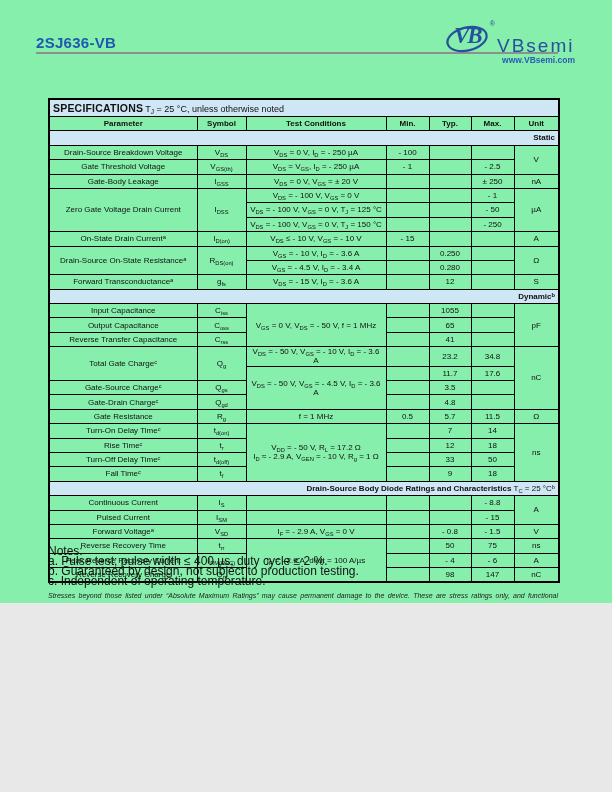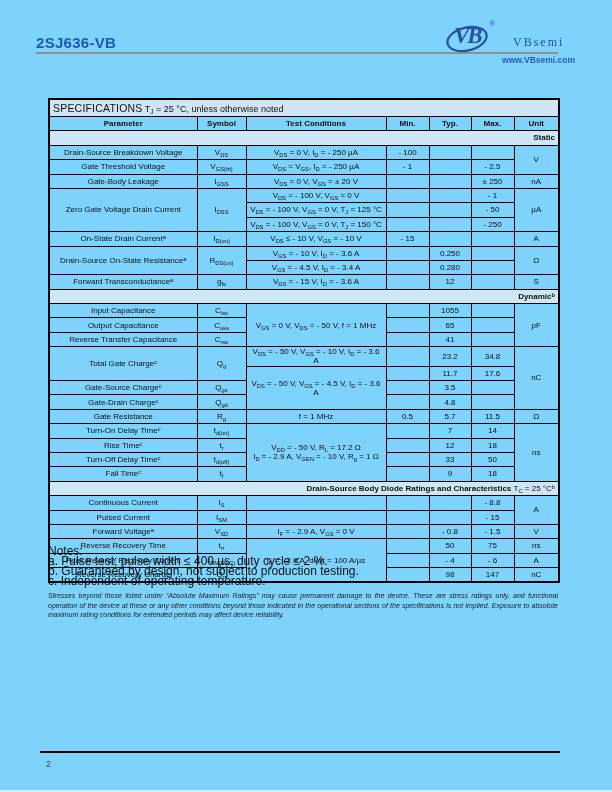--- a/index.html
+++ b/index.html
@@ -1,39 +1,39 @@
 <!DOCTYPE html>
 <html><head>
 <meta charset="utf-8">
 <style>
   html,body { margin:0; padding:0; background:#e8e8e8; }
   .page {
-    position:relative; width:612px; height:790px; margin:0 auto;
-    background:#7dd3fc; overflow:hidden;
+    position:relative; width:612px; height:603px; margin:0 auto;
+    background:#86efac; overflow:hidden;
     font-family:"Liberation Sans", sans-serif; color:#111;
   }
   
   .part-number {
     position:absolute; left:36px; top:34px;
     font-size:15px; font-weight:bold; color:#1f58b0; letter-spacing:.3px;
   }
   .header-rule {
     position:absolute; left:36px; top:52px; width:522px; height:2px; background:#8f8f8f;
   }
   .logo { position:absolute; top:24px; right:37px; width:130px; height:30px; }
   .monogram { position:absolute; left:0; top:0; width:48px; height:30px; }
   .mono-letters {
     position:absolute; left:9px; top:-1px;
     font-family:"Liberation Serif", serif; font-style:italic; font-weight:bold;
     font-size:23px; color:#27509e; letter-spacing:-2px;
   }
   .reg { position:absolute; right:-2px; top:-4px; font-size:7px; color:#27509e; }
   .logo-name {
     position:absolute; left:52px; top:11px;
-    font-family:Liberation Serif, serif; font-size:12px; color:#27509e; letter-spacing:2px;margin-left:16px;
+    font-family:Liberation Sans, sans-serif; font-size:19px; color:#27509e; letter-spacing:2px;
   }
   .logo-url {
     position:absolute; top:55px; right:37px;
     font-size:8.5px; font-weight:bold; color:#2a5cb2; text-decoration:none;
   }
   
   .spec {
     position:absolute; left:48px; top:98px; width:510px;
     border-collapse:collapse; border:2px solid #000;
     font-size:8px; table-layout:fixed;
@@ -41,21 +41,21 @@
   .spec td, .spec th {
     border:1px solid #000; height:13.4px; padding:0 3px;
     vertical-align:middle; text-align:center; font-weight:normal;
     line-height:1.15; overflow:hidden;
   }
   .spec .l { text-align:center; }
   .spec .band td {
     background:#cfe6f4; text-align:right; font-weight:bold;
   }
   .spec .title-band td { background:#cfe6f4; text-align:left; height:16px; }
-  .spec-label { font-size:10.5px; font-weight:normal; letter-spacing:.2px; }
+  .spec-label { font-size:10.5px; font-weight:bold; letter-spacing:.2px; }
   .spec-cond { font-size:9px; font-weight:normal; }
   .spec th { font-weight:bold; }
   .band .cond-normal { font-weight:normal; }
   .pre { white-space:pre-line; }
   sub { font-size:.72em; vertical-align:-0.3em; line-height:0; }
   sup { font-size:.72em; vertical-align:0.4em; line-height:0; }
   
   .notes { position:absolute; left:48px; top:546px; width:510px; font-size:12px; line-height:10px; }
   .disclaimer {
     position:absolute; left:48px; top:591px; width:510px;

